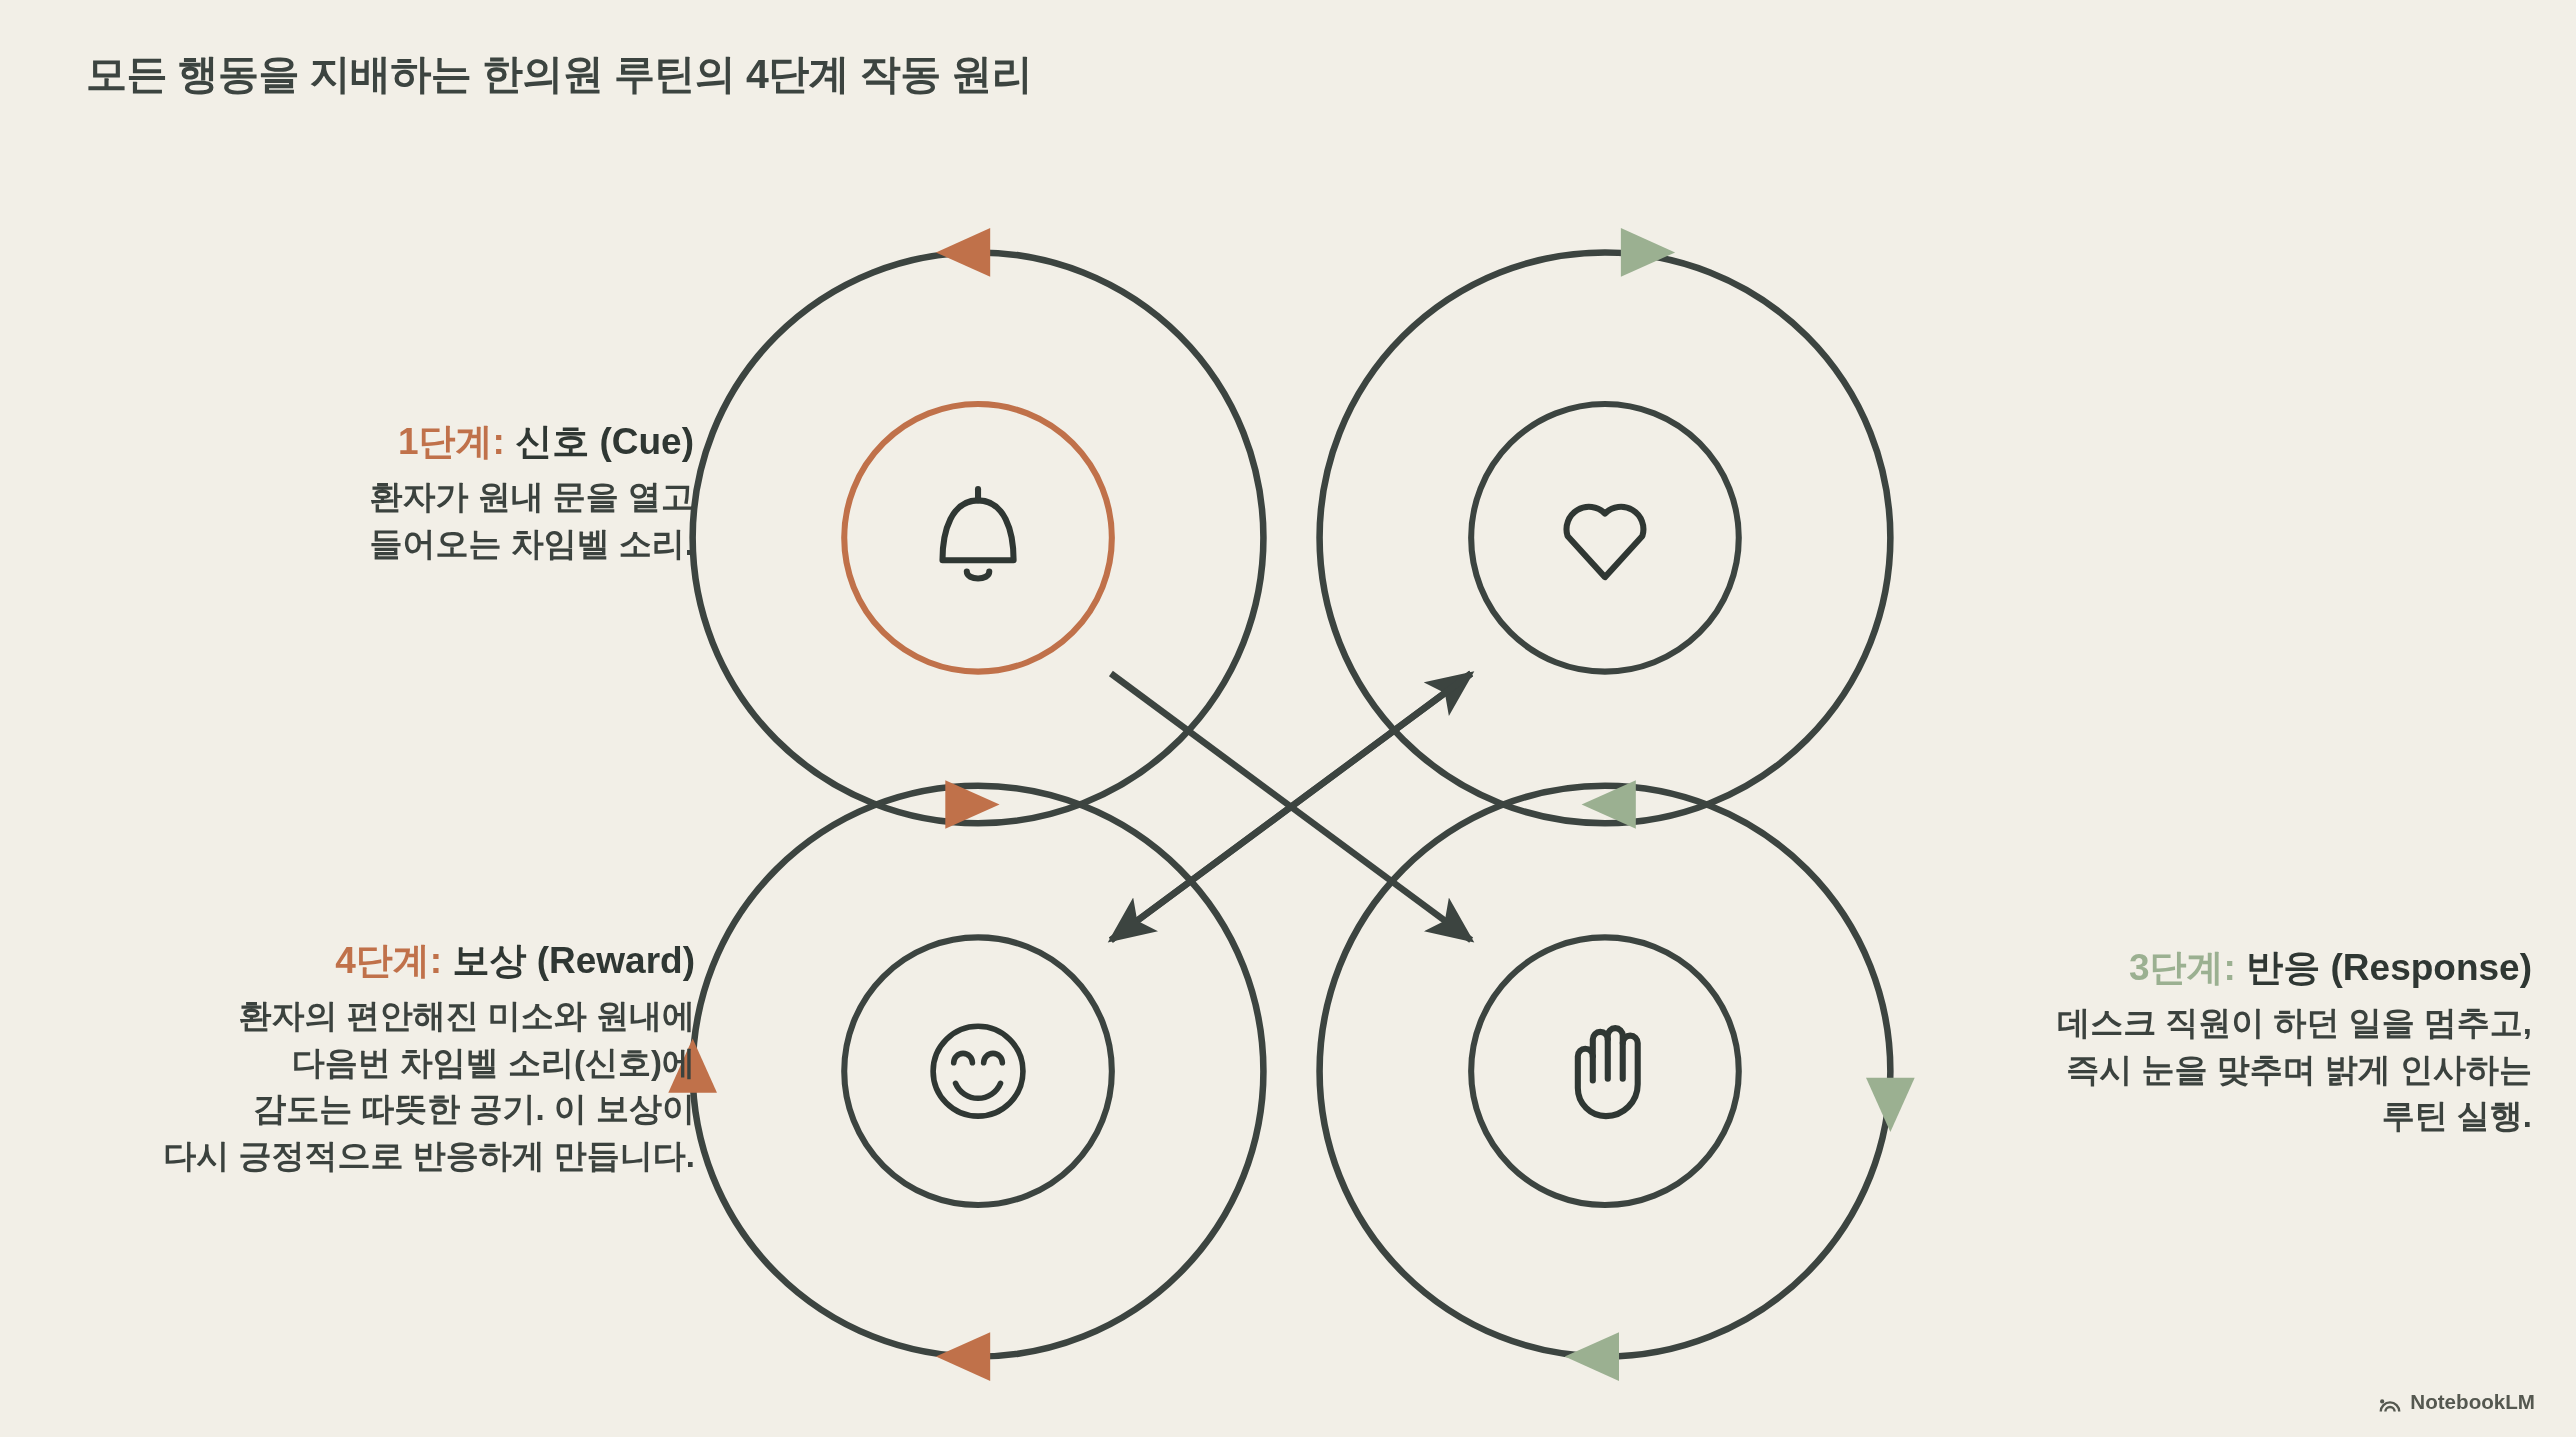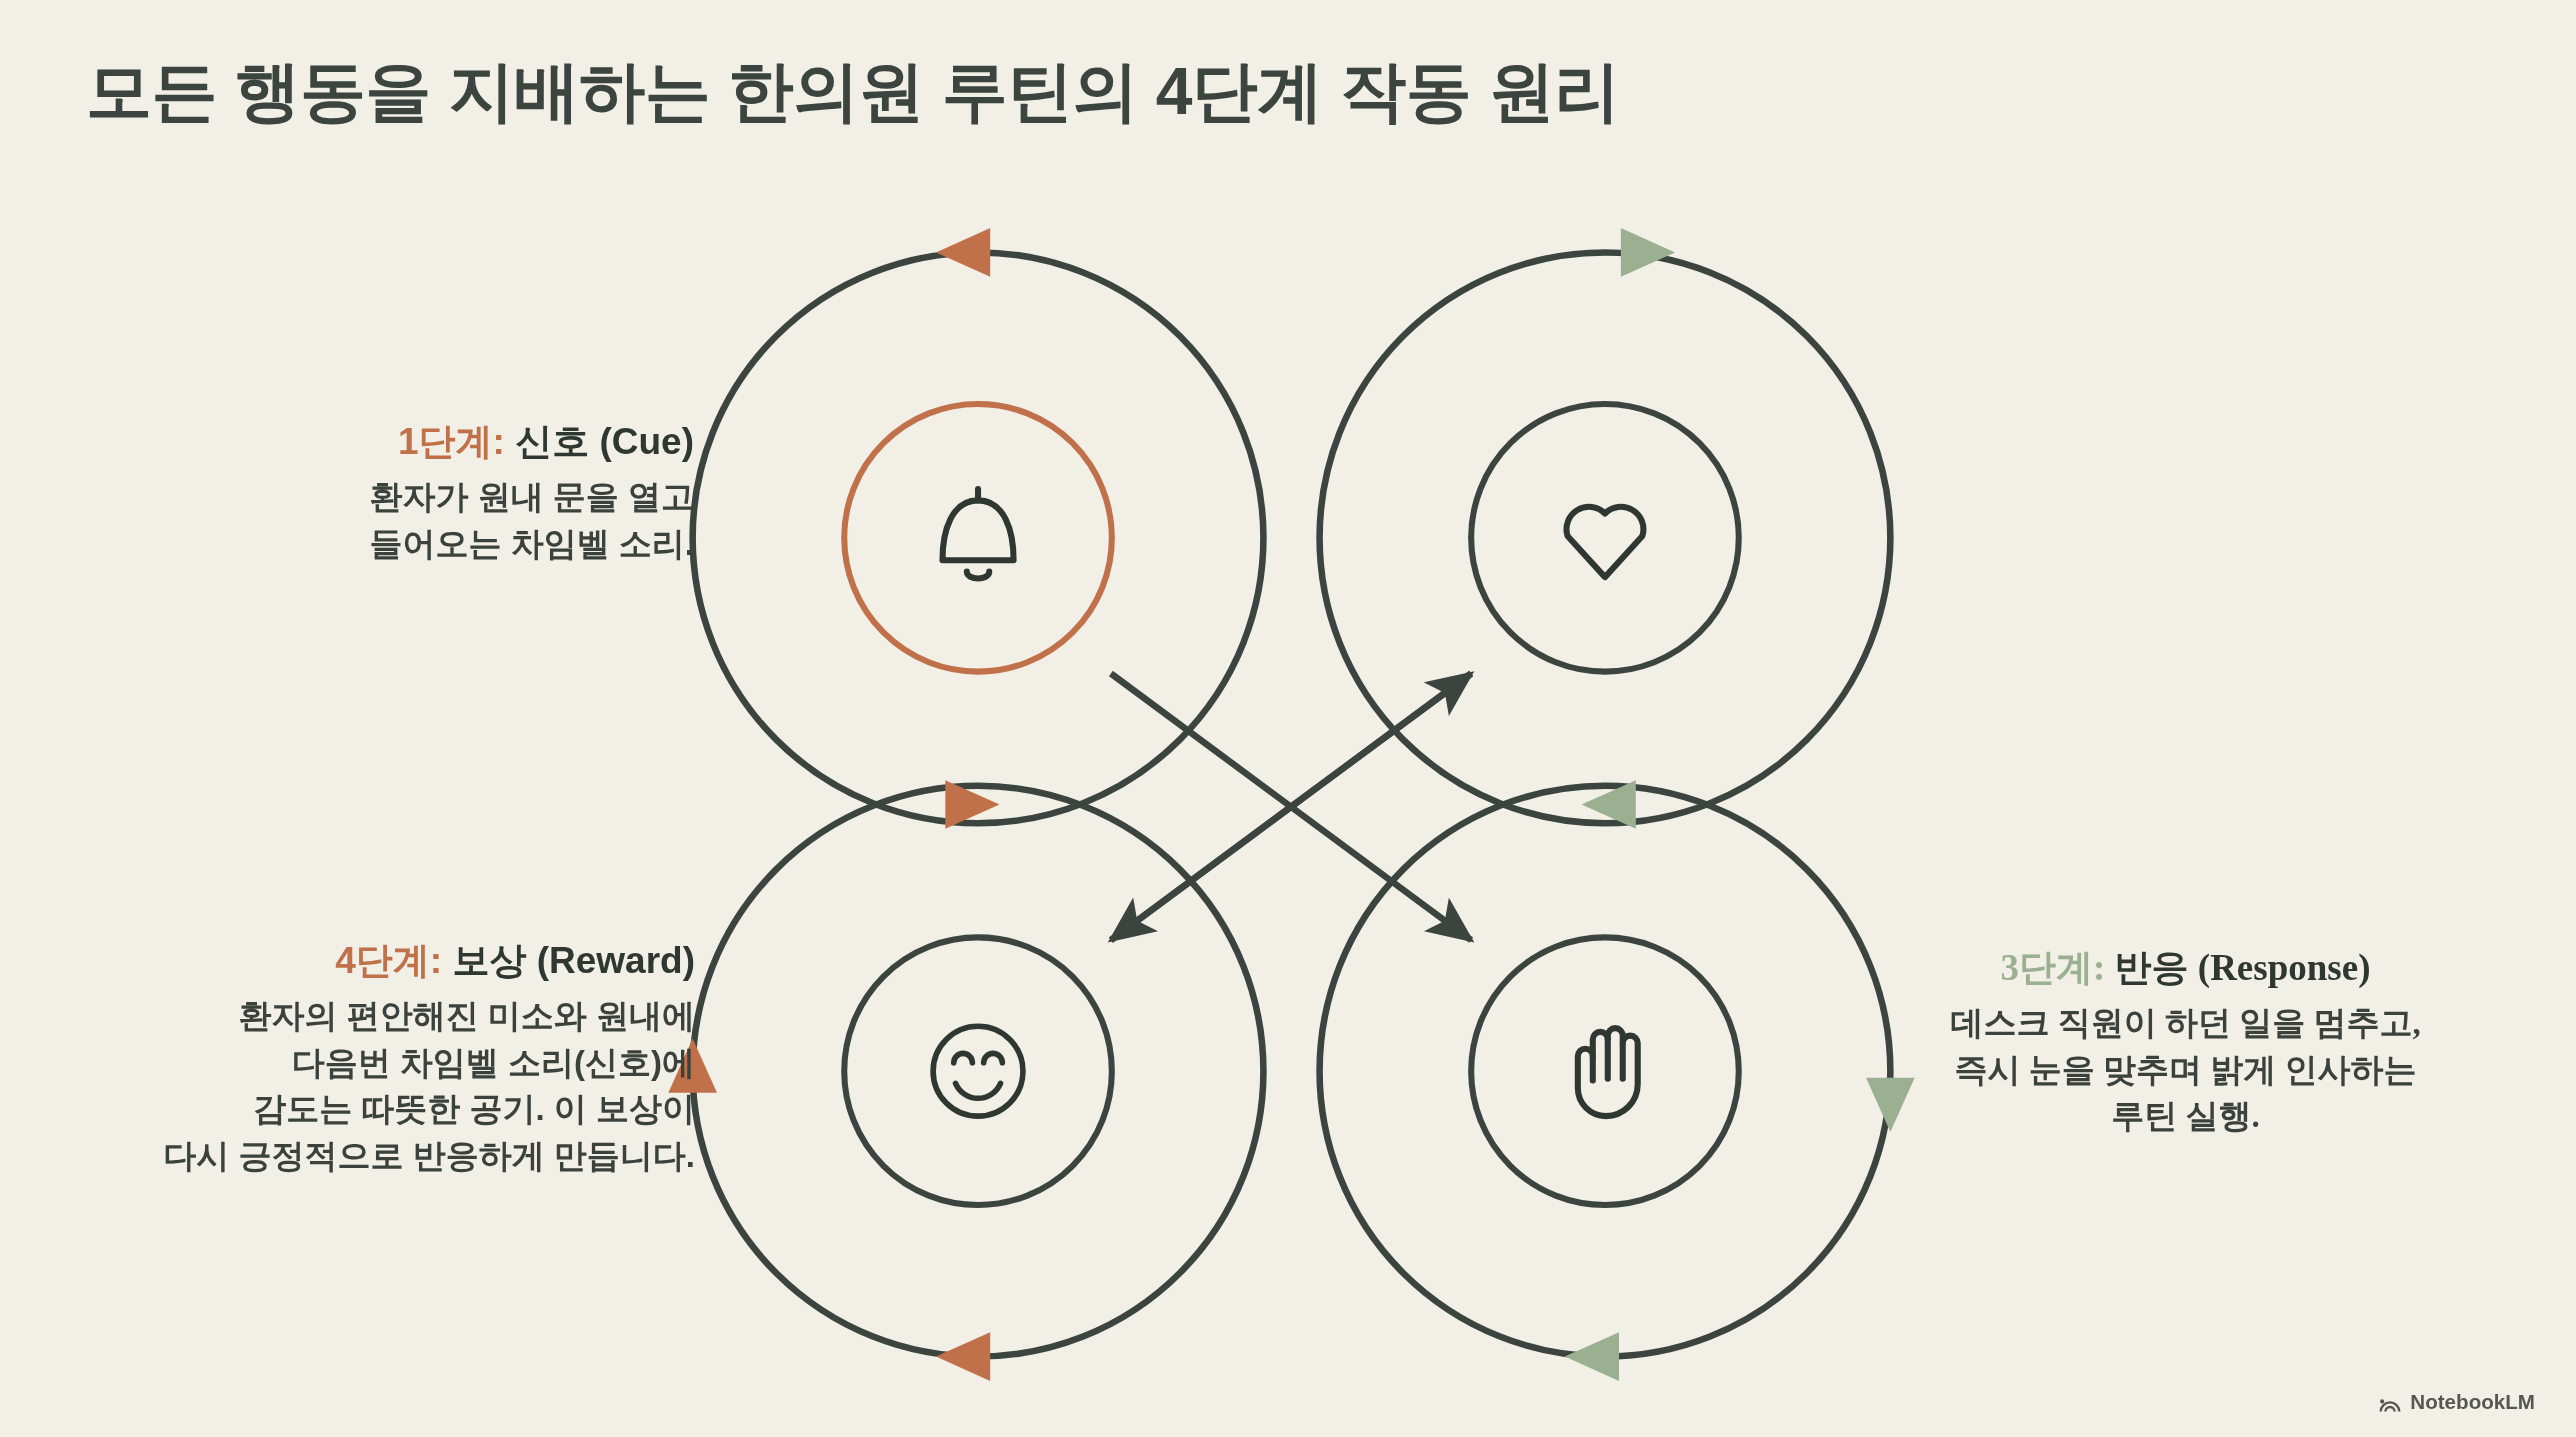--- a/index.html
+++ b/index.html
@@ -8,21 +8,21 @@
     width:2576px; height:1438px;
     font-family:"Liberation Sans", sans-serif;
     position:relative; overflow:hidden;
     background:#f2efe7;
   }
   #stage { position:absolute; inset:0; }
 
   .title {
     position:absolute;
     left:86px; top:47px;
-    font-size:66px;
+    font-size:41px;
     font-weight:bold;
     color:#3c4440;
     letter-spacing:-0.6px;
     white-space:nowrap;
   }
 
   .diagram { position:absolute; left:655px; top:215px; width:1273px; height:1179px; }
   .diagram svg { display:block; width:100%; height:100%; overflow:visible; }
 
   .block { position:absolute; }
@@ -42,21 +42,21 @@
   .b1 .head, .b1 .body { text-align:right; }
   .b1 .head { padding-right:17px; }
   .b1 .body { padding-right:17px; }
 
   .b4 { left:75px; top:938px; width:637px; text-align:right; }
   .b4 .head, .b4 .body { text-align:right; }
   .b4 .head { padding-right:17px; }
   .b4 .body { padding-right:17px; }
 
   .b2 { left:1839px; top:426px; width:693px; text-align:left; }
-  .b3 { left:1839px; top:945px; width:693px; text-align:center;font-family:Liberation Serif, serif; }
+  .b3 { left:1839px; top:945px; width:693px; text-align:right; }
 
   .watermark {
     position:absolute; right:41px; bottom:24px;
     display:flex; align-items:flex-end; gap:8.4px;
     color:#3c4038; font-size:20.6px; font-weight:bold;
     opacity:.86;
     margin-top:47px;
   }
   .watermark svg { display:block; }
 </style>

